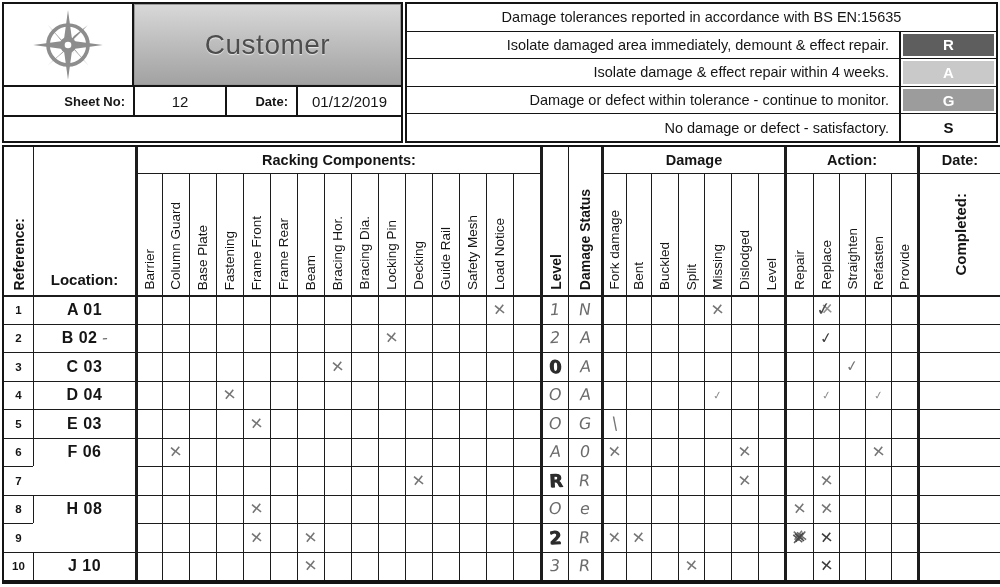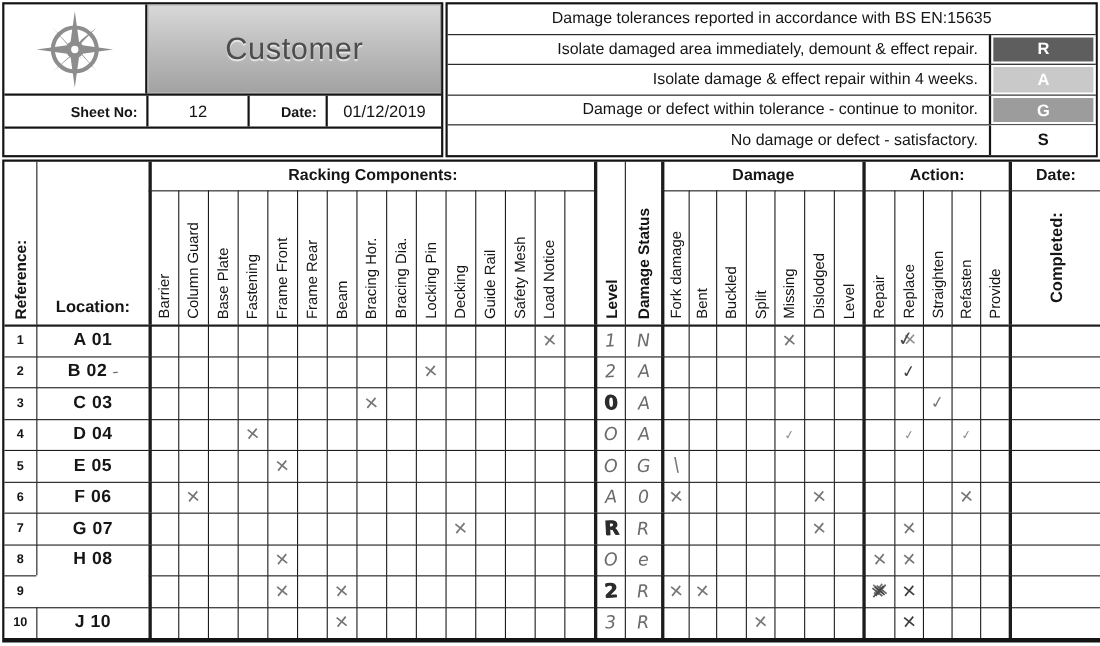--- a/index.html
+++ b/index.html
@@ -451,21 +451,21 @@
       <div class="cell d" style="grid-area: 6 / 29;"></div>
       <div class="cell d" style="grid-area: 6 / 30;">
         <span class="mk mc ms">✓</span>
       </div>
       <div class="cell d" style="grid-area: 6 / 31;"></div>
       <div class="cell d tl" style="grid-area: 6 / 32;"></div>
       <div class="cell d nl" style="grid-area: 7 / 1;">
         <span class="refn">5</span>
       </div>
       <div class="cell d" style="grid-area: 7 / 2;">
-        <span class="locn">E 05</span>
+        <span class="locn">E 03</span>
       </div>
       <div class="cell d tl" style="grid-area: 7 / 3;"></div>
       <div class="cell d" style="grid-area: 7 / 4;"></div>
       <div class="cell d" style="grid-area: 7 / 5;"></div>
       <div class="cell d" style="grid-area: 7 / 6;"></div>
       <div class="cell d" style="grid-area: 7 / 7;">
         <span class="mk">✕</span>
       </div>
       <div class="cell d" style="grid-area: 7 / 8;"></div>
       <div class="cell d" style="grid-area: 7 / 9;"></div>
@@ -542,23 +542,20 @@
       <div class="cell d" style="grid-area: 8 / 28;"></div>
       <div class="cell d" style="grid-area: 8 / 29;"></div>
       <div class="cell d" style="grid-area: 8 / 30;">
         <span class="mk">✕</span>
       </div>
       <div class="cell d" style="grid-area: 8 / 31;"></div>
       <div class="cell d tl" style="grid-area: 8 / 32;"></div>
       <div class="cell d nl" style="grid-area: 9 / 1;">
         <span class="refn">7</span>
       </div>
-      <div class="cell d" style="grid-area: 9 / 2;">
-        <span class="locn">G 07</span>
-      </div>
       <div class="cell d tl" style="grid-area: 9 / 3;"></div>
       <div class="cell d" style="grid-area: 9 / 4;"></div>
       <div class="cell d" style="grid-area: 9 / 5;"></div>
       <div class="cell d" style="grid-area: 9 / 6;"></div>
       <div class="cell d" style="grid-area: 9 / 7;"></div>
       <div class="cell d" style="grid-area: 9 / 8;"></div>
       <div class="cell d" style="grid-area: 9 / 9;"></div>
       <div class="cell d" style="grid-area: 9 / 10;"></div>
       <div class="cell d" style="grid-area: 9 / 11;"></div>
       <div class="cell d" style="grid-area: 9 / 12;"></div>

